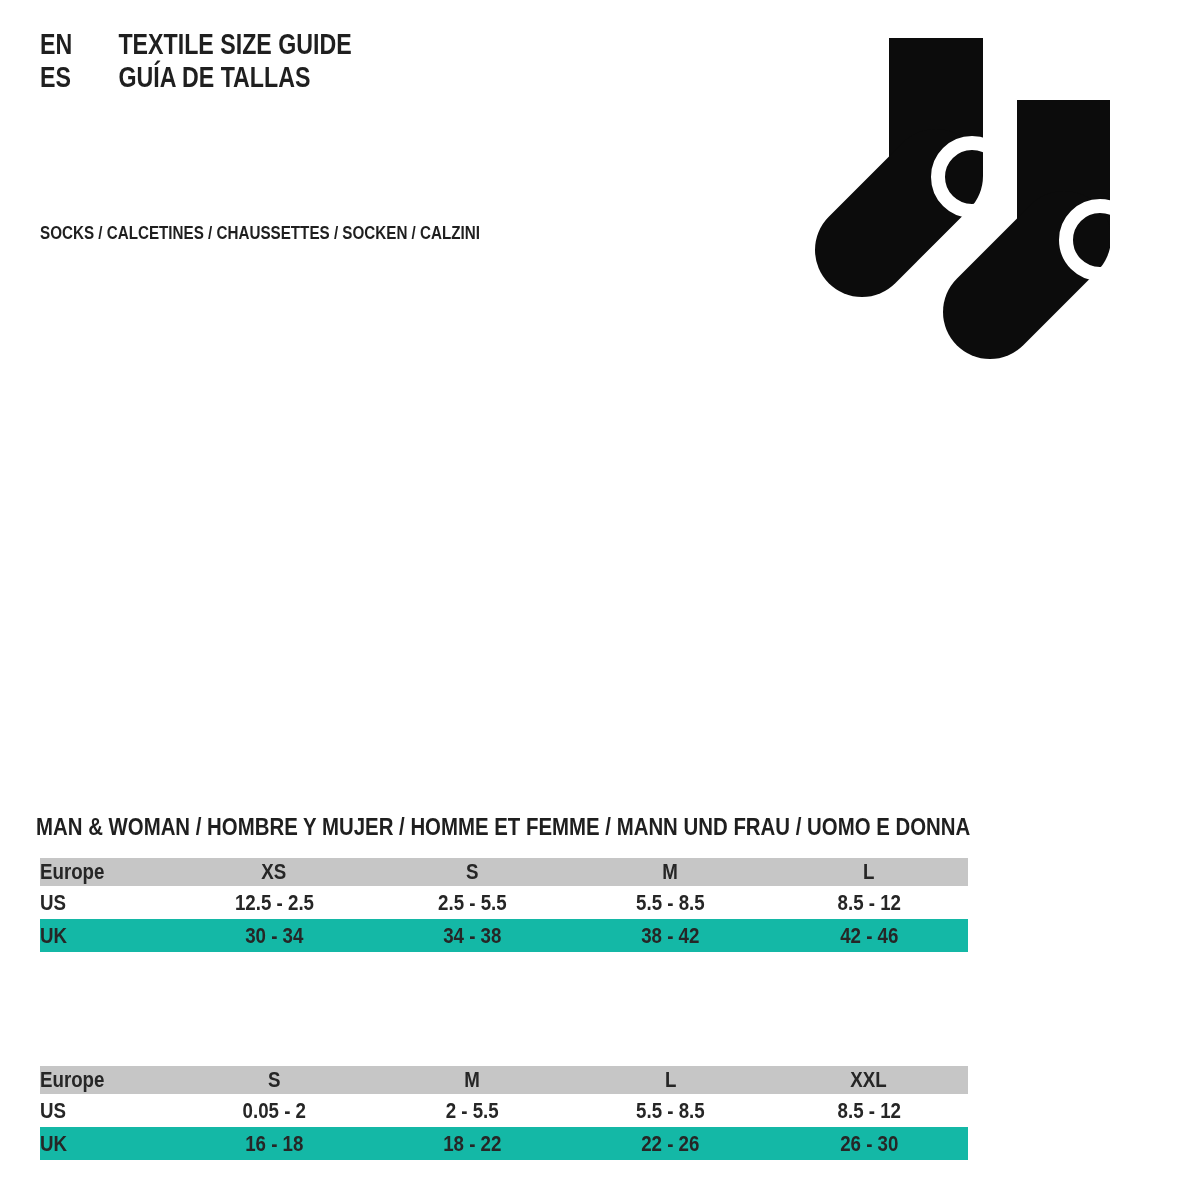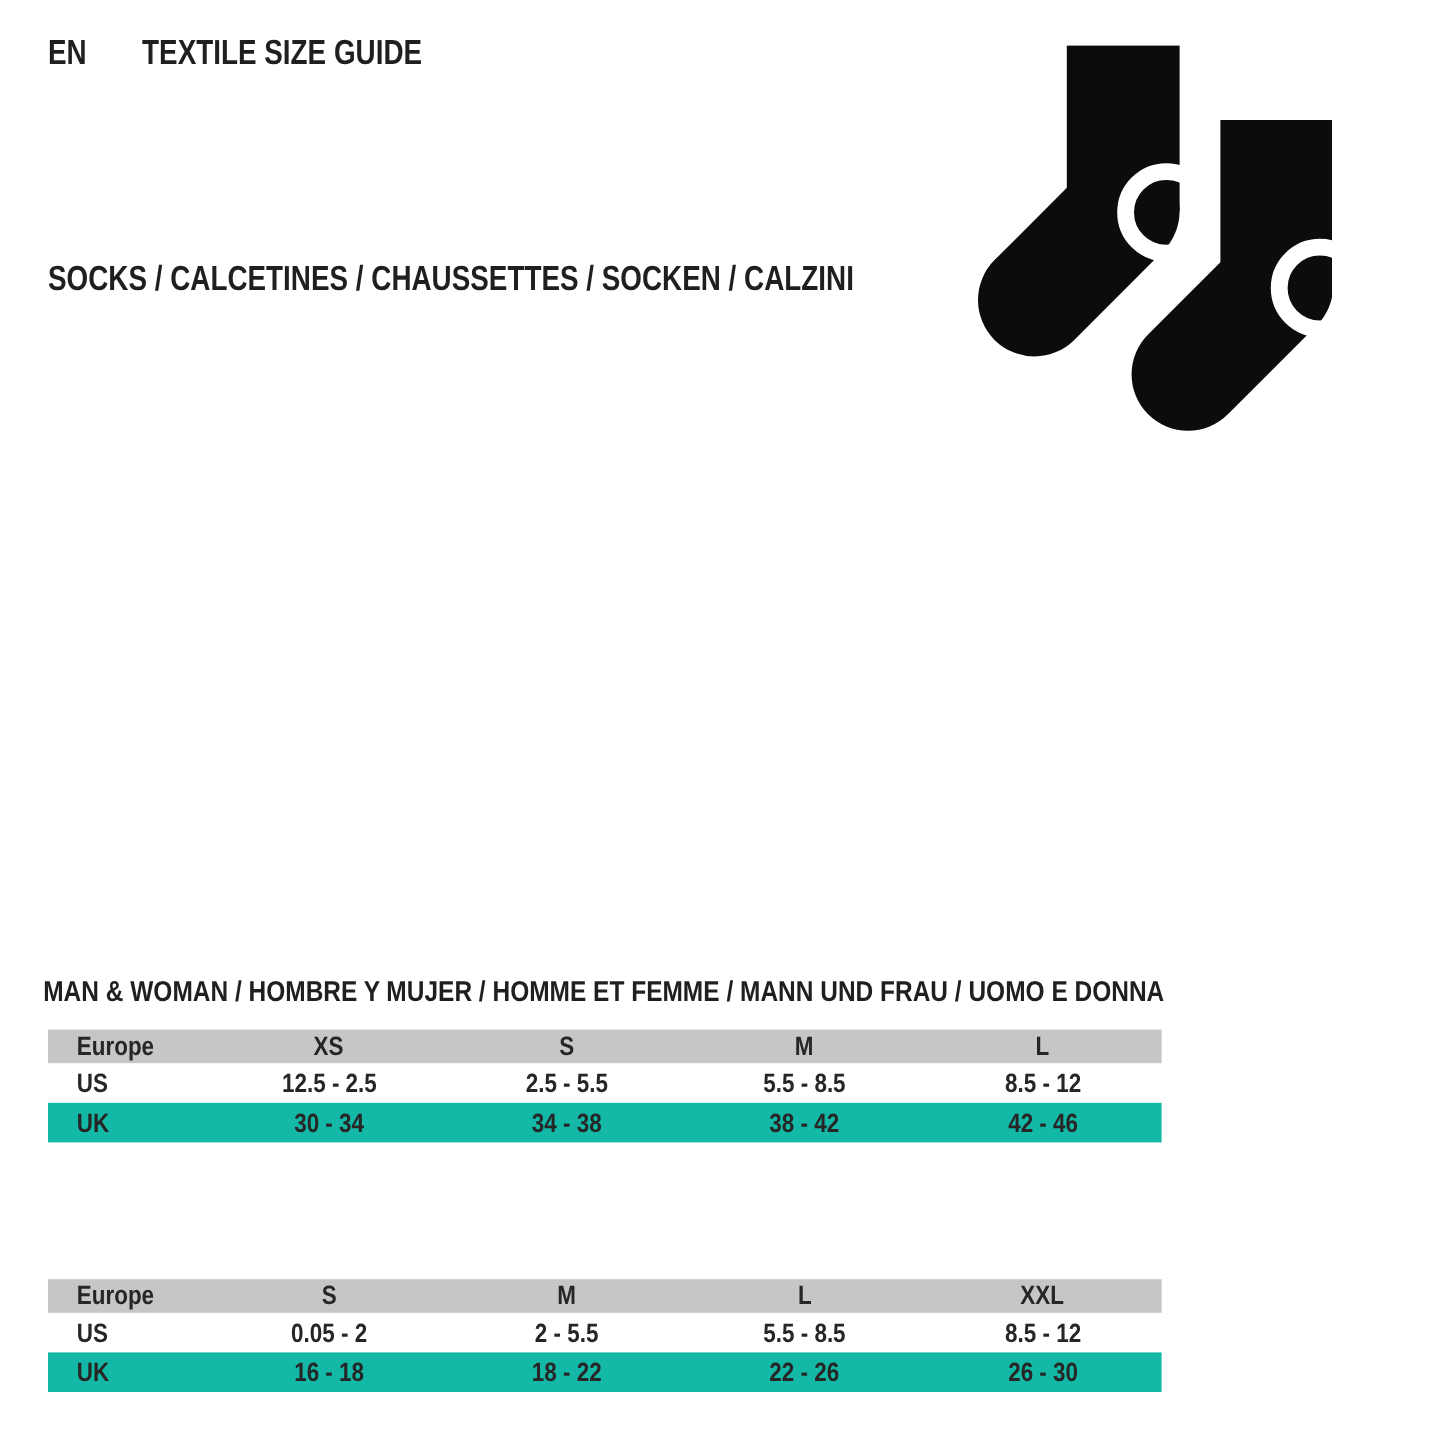--- a/index.html
+++ b/index.html
@@ -13,21 +13,21 @@
   .cc    { display:inline-block; transform:scaleX(0.85); white-space:nowrap; } 
 
   
   .lang-list { position:absolute; left:40px; top:28px; }
   .lang-row  { height:33px; line-height:33px; font-size:29px; font-weight:bold; }
   .lang-code { display:inline-block; width:98px; }
 
   
   .category-line {
     position:absolute; left:40px; top:217px;
-    font-size:29px; font-weight:bold; line-height:32px;
+    font-size:19px; font-weight:bold; line-height:32px;
   }
 
   
   .socks-icon { position:absolute; left:815px; top:30px; width:310px; height:330px; }
 
   
   .tbl-title { position:absolute; left:36px; font-size:24px; font-weight:bold; line-height:24px; margin:0; }
   .title-1 { top:815px; }
   .title-2 { top:1030px; }
 
@@ -37,32 +37,35 @@
 
   .trow { display:flex; height:33px; align-items:center; }
   .trow.head { height:28px; background:#c6c6c6; }
   .trow.alt  { background:#14b8a6; }
 
   .tcell {
     width:198.25px; display:flex; justify-content:center; align-items:center;
     font-size:22px; font-weight:bold; color:#262626;
   }
   .tcell.lab {
-    width:135px; justify-content:flex-start; padding-left:24px; box-sizing:border-box;
+    width:135px; justify-content:flex-start; padding-left:0; box-sizing:border-box;
   }
   .tcell.lab .cc { transform-origin:0 50%; }
 </style>
 </head>
 <body>
 
 <div class="canvas">
 
   <div class="lang-list">
     <div class="lang-row">
       <span class="cond"><span class="lang-code">EN</span><span>TEXTILE SIZE GUIDE</span></span>
+    </div>
+    <div class="lang-row">
+      <span class="cond"><span class="lang-code">ES</span><span>GUÍA DE TALLAS</span></span>
     </div>
   </div>
 
   <div class="category-line">
     <span class="cond">SOCKS / CALCETINES / CHAUSSETTES / SOCKEN / CALZINI</span>
   </div>
 
   <svg class="socks-icon" viewBox="815 30 310 330" xmlns="http://www.w3.org/2000/svg" aria-hidden="true">
     <g fill="#0c0c0c">
       <rect x="889" y="38" width="94" height="138"></rect>

